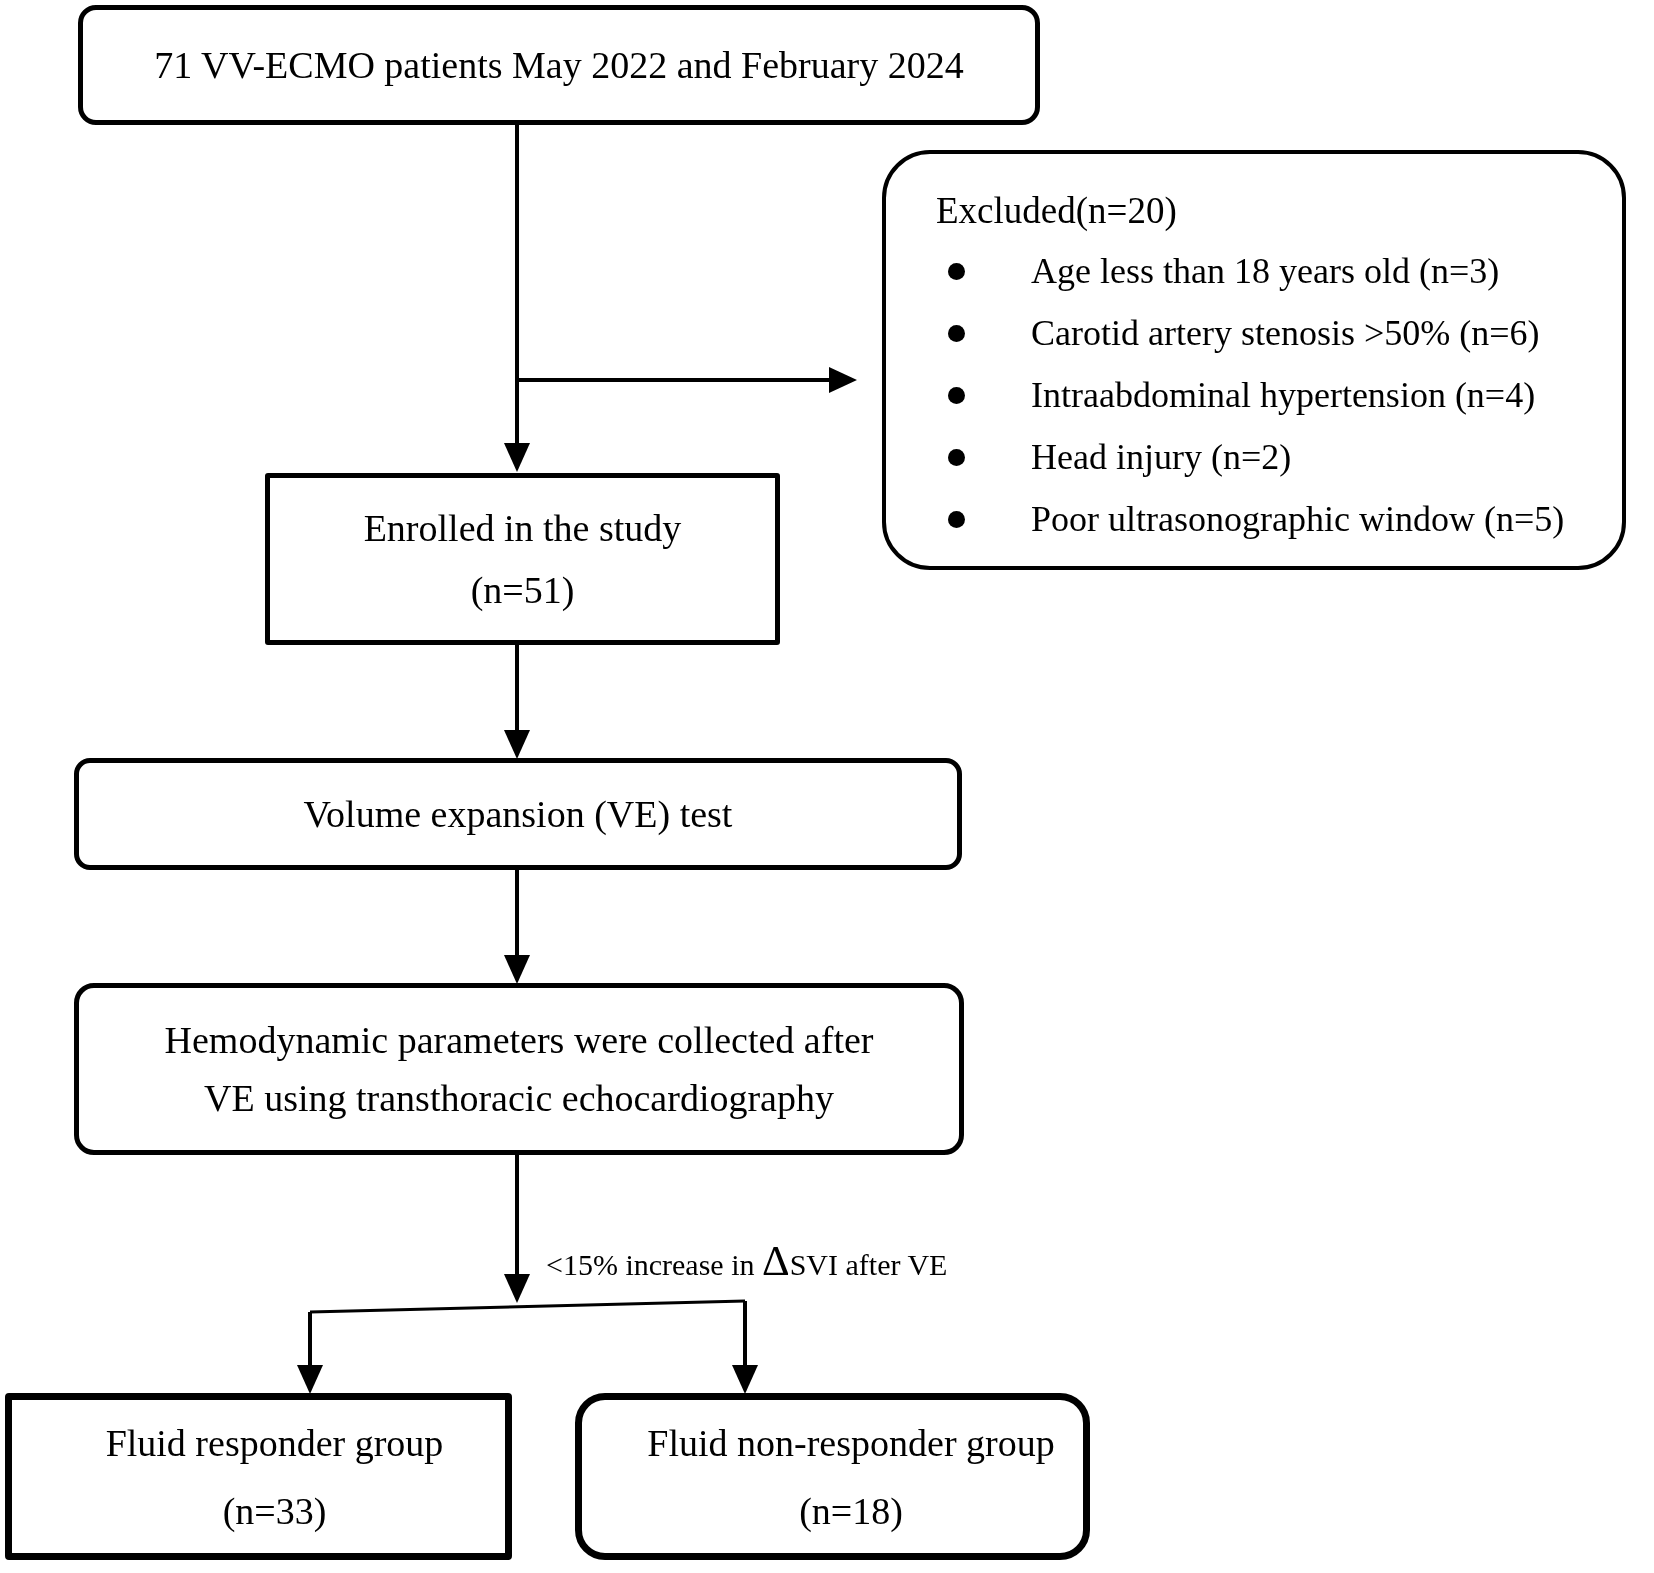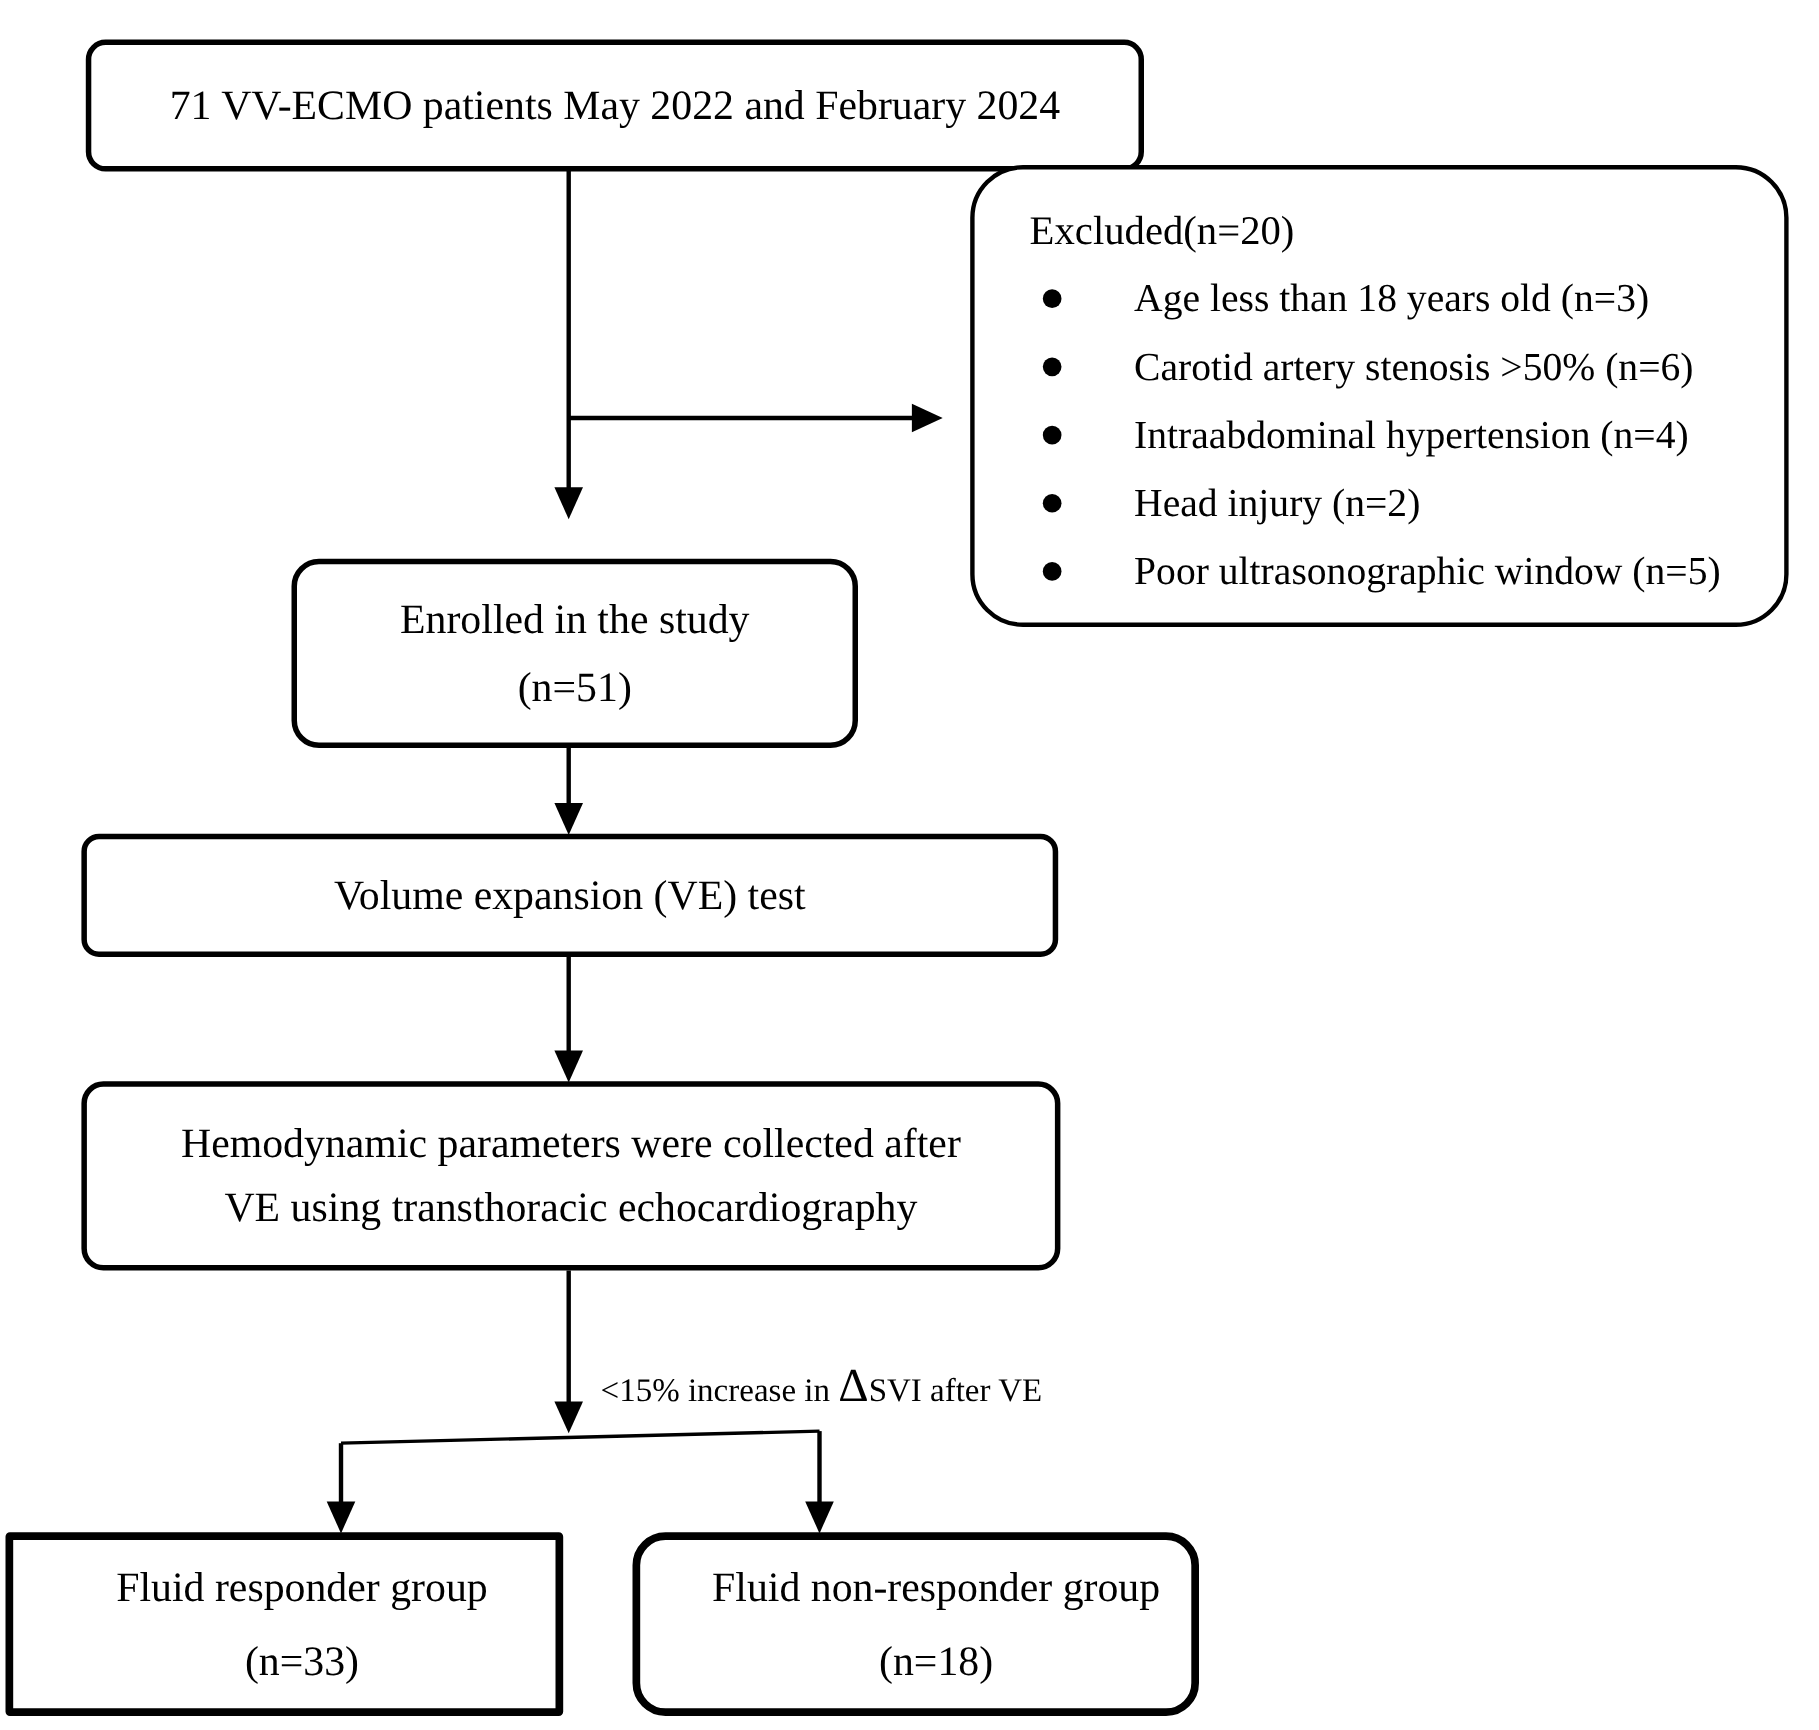--- a/index.html
+++ b/index.html
@@ -29,21 +29,20 @@
     align-items: center;
     justify-content: center;
     text-align: center;
     z-index: 1;
     font-size: 38px;
     line-height: 1.5;
   }
   .box-initial {
     left: 78px; top: 5px; width: 962px; height: 120px;
     border-radius: 18px;
-    margin-top: 31px;
   }
   .box-excluded {
     left: 882px; top: 150px; width: 744px; height: 420px;
     border-radius: 48px;
     border-width: 4px;
     align-items: flex-start;
     justify-content: flex-start;
     text-align: left;
     padding: 26px 16px 12px 50px;
     font-size: 36px;
@@ -53,23 +52,22 @@
   .excluded-row { display: flex; align-items: center; height: 62px; }
   .bullet-dot {
     flex: 0 0 auto;
     width: 17px; height: 17px;
     margin: 0 66px 0 12px;
     border-radius: 50%;
     background: #000000;
   }
   .box-enrolled {
     left: 265px; top: 473px; width: 515px; height: 172px;
-    border-radius: 25px;
+    border-radius: 3px;
     line-height: 62px;
-    margin-top: 35px;
   }
   .box-ve {
     left: 74px; top: 758px; width: 888px; height: 112px;
     border-radius: 16px;
   }
   .box-hemo {
     left: 74px; top: 983px; width: 890px; height: 172px;
     border-radius: 20px;
     line-height: 58px;
   }

